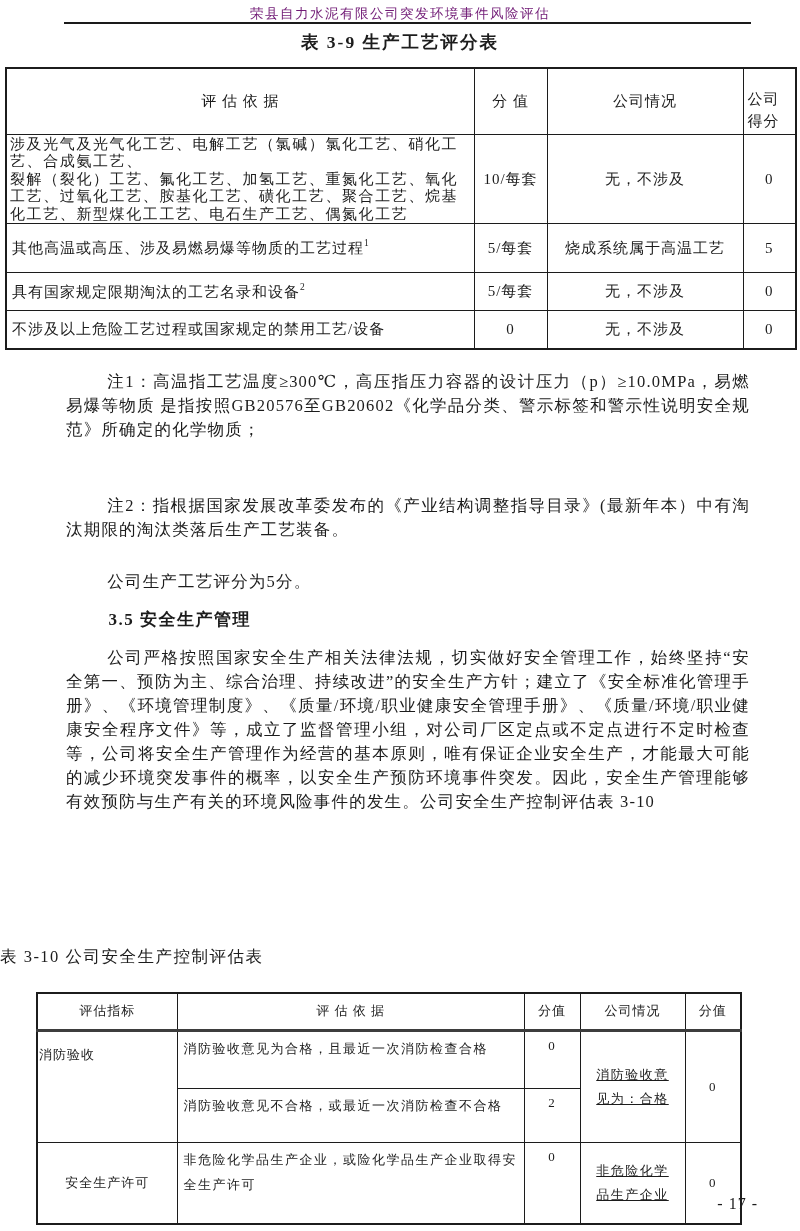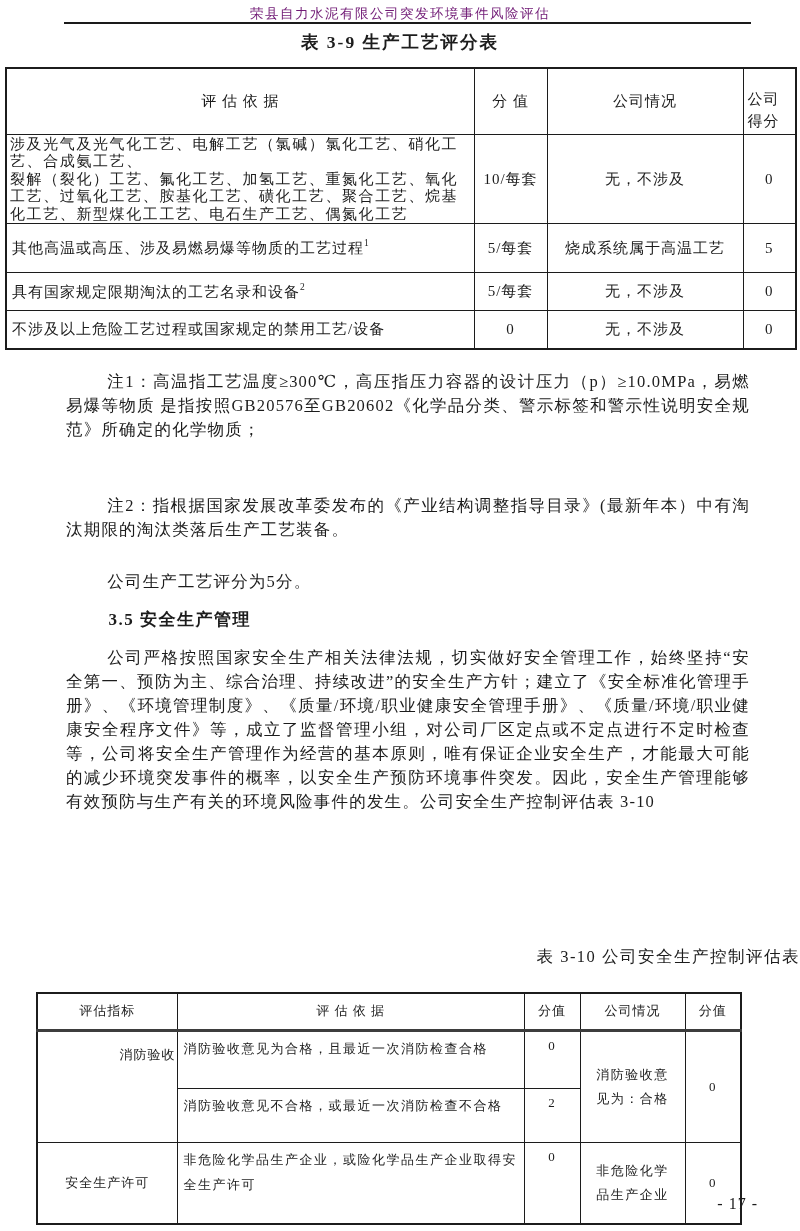--- a/index.html
+++ b/index.html
@@ -82,21 +82,21 @@
     top: 608px; left: 66px; right: 50px;
     font-size: 17px;
     font-weight: bold;
     letter-spacing: 1.5px;
     padding-left: 2.5em;
   }
   .paragraph { top: 646px; }
   .t310-title {
     position: absolute;
     top: 946px; left: 0; width: 100%;
-    text-align: right;
+    text-align: left;
     font-size: 16.5px;
     letter-spacing: 1.5px;
   }
 
   
   .t310 {
     position: absolute;
     top: 992px; left: 36px;
     width: 704px;
     border: 2px solid #1c1c1c;
@@ -109,22 +109,22 @@
   }
   .t310 .c { text-align: center; vertical-align: middle; letter-spacing: 1px; }
   .t310 .basis2 {
     text-align: left;
     vertical-align: top;
     line-height: 25px;
     padding: 4px 4px 0 6px;
     letter-spacing: 1.5px;
   }
   .t310 .scoretop { text-align: center; vertical-align: top; padding-top: 6px; letter-spacing: 1px; }
-  .t310 .sit { text-align: center; vertical-align: middle; line-height: 24px; padding: 16px 9px; letter-spacing: 1.5px; }
-  .t310 .ind-top { text-align: right; vertical-align: top; padding-top: 14px; letter-spacing: 1px; }
+  .t310 .sit { text-align: center; vertical-align: middle; line-height: 24px; padding: 16px 9px; letter-spacing: 1.5px; text-decoration: underline; }
+  .t310 .ind-top { text-align: left; vertical-align: top; padding-top: 14px; letter-spacing: 1px; }
   .nb { border-bottom: none !important; }
 
   .page-num {
     position: absolute;
     top: 1195px; right: 42px;
     font-size: 16px;
     letter-spacing: 1px;
   }
 </style>
 </head>

